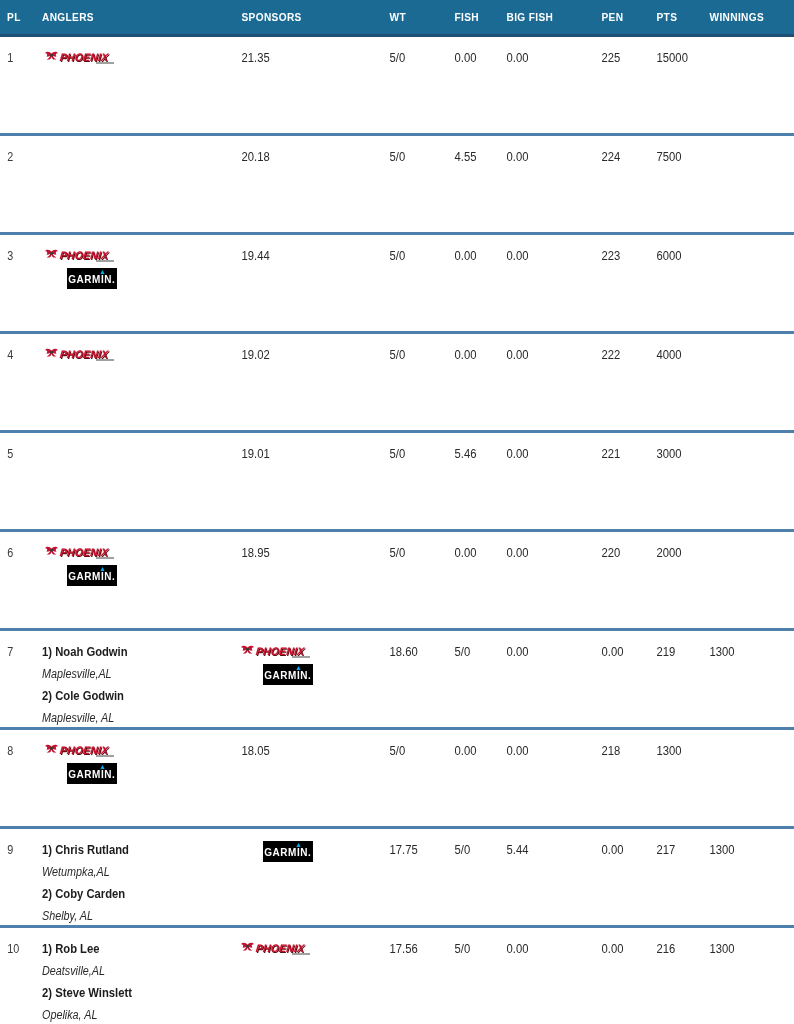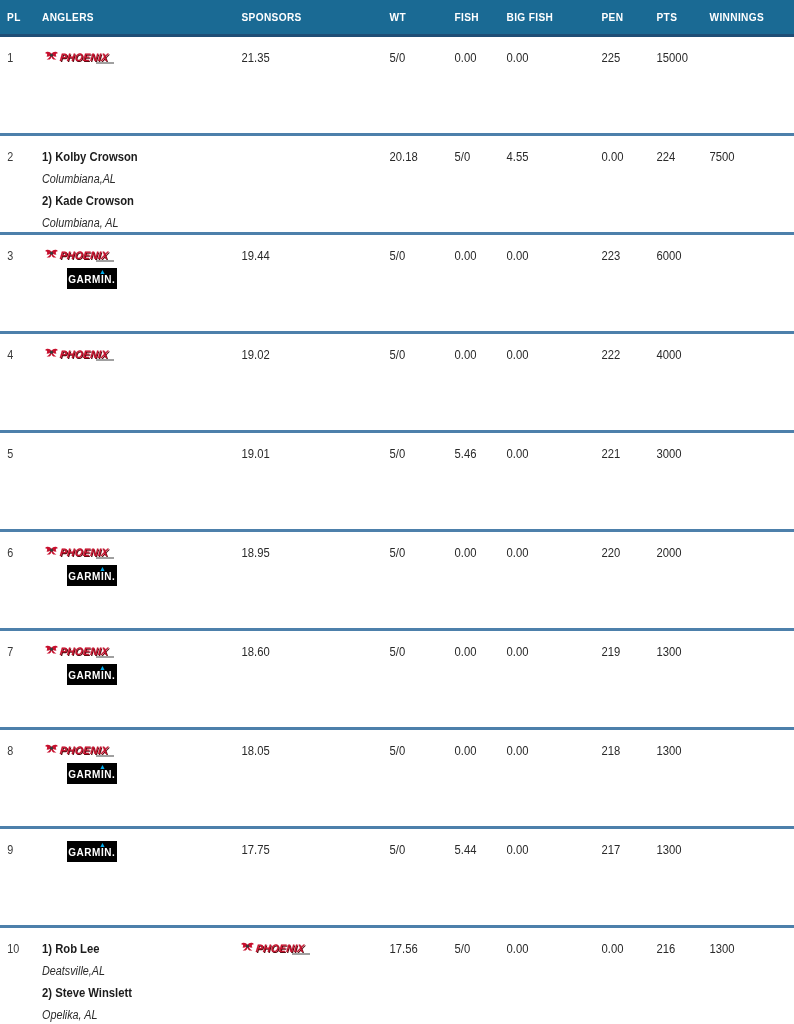--- a/index.html
+++ b/index.html
@@ -128,26 +128,20 @@
           </div></div>
     <div class="cell num">21.35</div>
     <div class="cell num">5/0</div>
     <div class="cell num">0.00</div>
     <div class="cell num">0.00</div>
     <div class="cell num">225</div>
     <div class="cell num">15000</div>
   </div>
       <div class="grid row">
     <div class="cell pl-cell">2</div>
-    <div class="cell">
-      <div class="name">1) Kolby Crowson</div>
-      <div class="city">Columbiana,AL</div>
-      <div class="name">2) Kade Crowson</div>
-      <div class="city">Columbiana, AL</div>
-    </div>
     <div class="cell sponsors-cell"></div>
     <div class="cell num">20.18</div>
     <div class="cell num">5/0</div>
     <div class="cell num">4.55</div>
     <div class="cell num">0.00</div>
     <div class="cell num">224</div>
     <div class="cell num">7500</div>
   </div>
       <div class="grid row">
     <div class="cell pl-cell">3</div>
@@ -208,20 +202,26 @@
           </div></div>
     <div class="cell num">18.95</div>
     <div class="cell num">5/0</div>
     <div class="cell num">0.00</div>
     <div class="cell num">0.00</div>
     <div class="cell num">220</div>
     <div class="cell num">2000</div>
   </div>
       <div class="grid row">
     <div class="cell pl-cell">7</div>
+    <div class="cell">
+      <div class="name">1) Noah Godwin</div>
+      <div class="city">Maplesville,AL</div>
+      <div class="name">2) Cole Godwin</div>
+      <div class="city">Maplesville, AL</div>
+    </div>
     <div class="cell sponsors-cell"><div class="phoenix-logo">
             <svg class="phoenix-bird" viewBox="0 0 16 14">
               <path d="M8 4.2 C6.4 1.6 2.8 1.2 1 3.6 C3.4 3.5 4.1 5.4 2.6 7 C4.9 7.6 6 6.6 6.8 5.4 C6.4 7.9 4.7 9.4 2.7 9.9 C5.6 11 8 9.3 8 6.6 C8 9.3 10.4 11 13.3 9.9 C11.3 9.4 9.6 7.9 9.2 5.4 C10 6.6 11.1 7.6 13.4 7 C11.9 5.4 12.6 3.5 15 3.6 C13.2 1.2 9.6 1.6 8 4.2 Z" fill="#c8102e"></path>
               <circle cx="8" cy="5.6" r="1.7" fill="#3a3a3a"></circle>
             </svg>
             <span class="phoenix-text">PHOENIX</span>
           </div><div class="garmin-logo">
             <span class="garmin-delta">▲</span>
             <span class="garmin-text">GARMIN.</span>
           </div></div>
@@ -246,20 +246,26 @@
           </div></div>
     <div class="cell num">18.05</div>
     <div class="cell num">5/0</div>
     <div class="cell num">0.00</div>
     <div class="cell num">0.00</div>
     <div class="cell num">218</div>
     <div class="cell num">1300</div>
   </div>
       <div class="grid row">
     <div class="cell pl-cell">9</div>
+    <div class="cell">
+      <div class="name">1) Chris Rutland</div>
+      <div class="city">Wetumpka,AL</div>
+      <div class="name">2) Coby Carden</div>
+      <div class="city">Shelby, AL</div>
+    </div>
     <div class="cell sponsors-cell">
           <div class="garmin-logo">
             <span class="garmin-delta">▲</span>
             <span class="garmin-text">GARMIN.</span>
           </div>
         </div>
     <div class="cell num">17.75</div>
     <div class="cell num">5/0</div>
     <div class="cell num">5.44</div>
     <div class="cell num">0.00</div>

